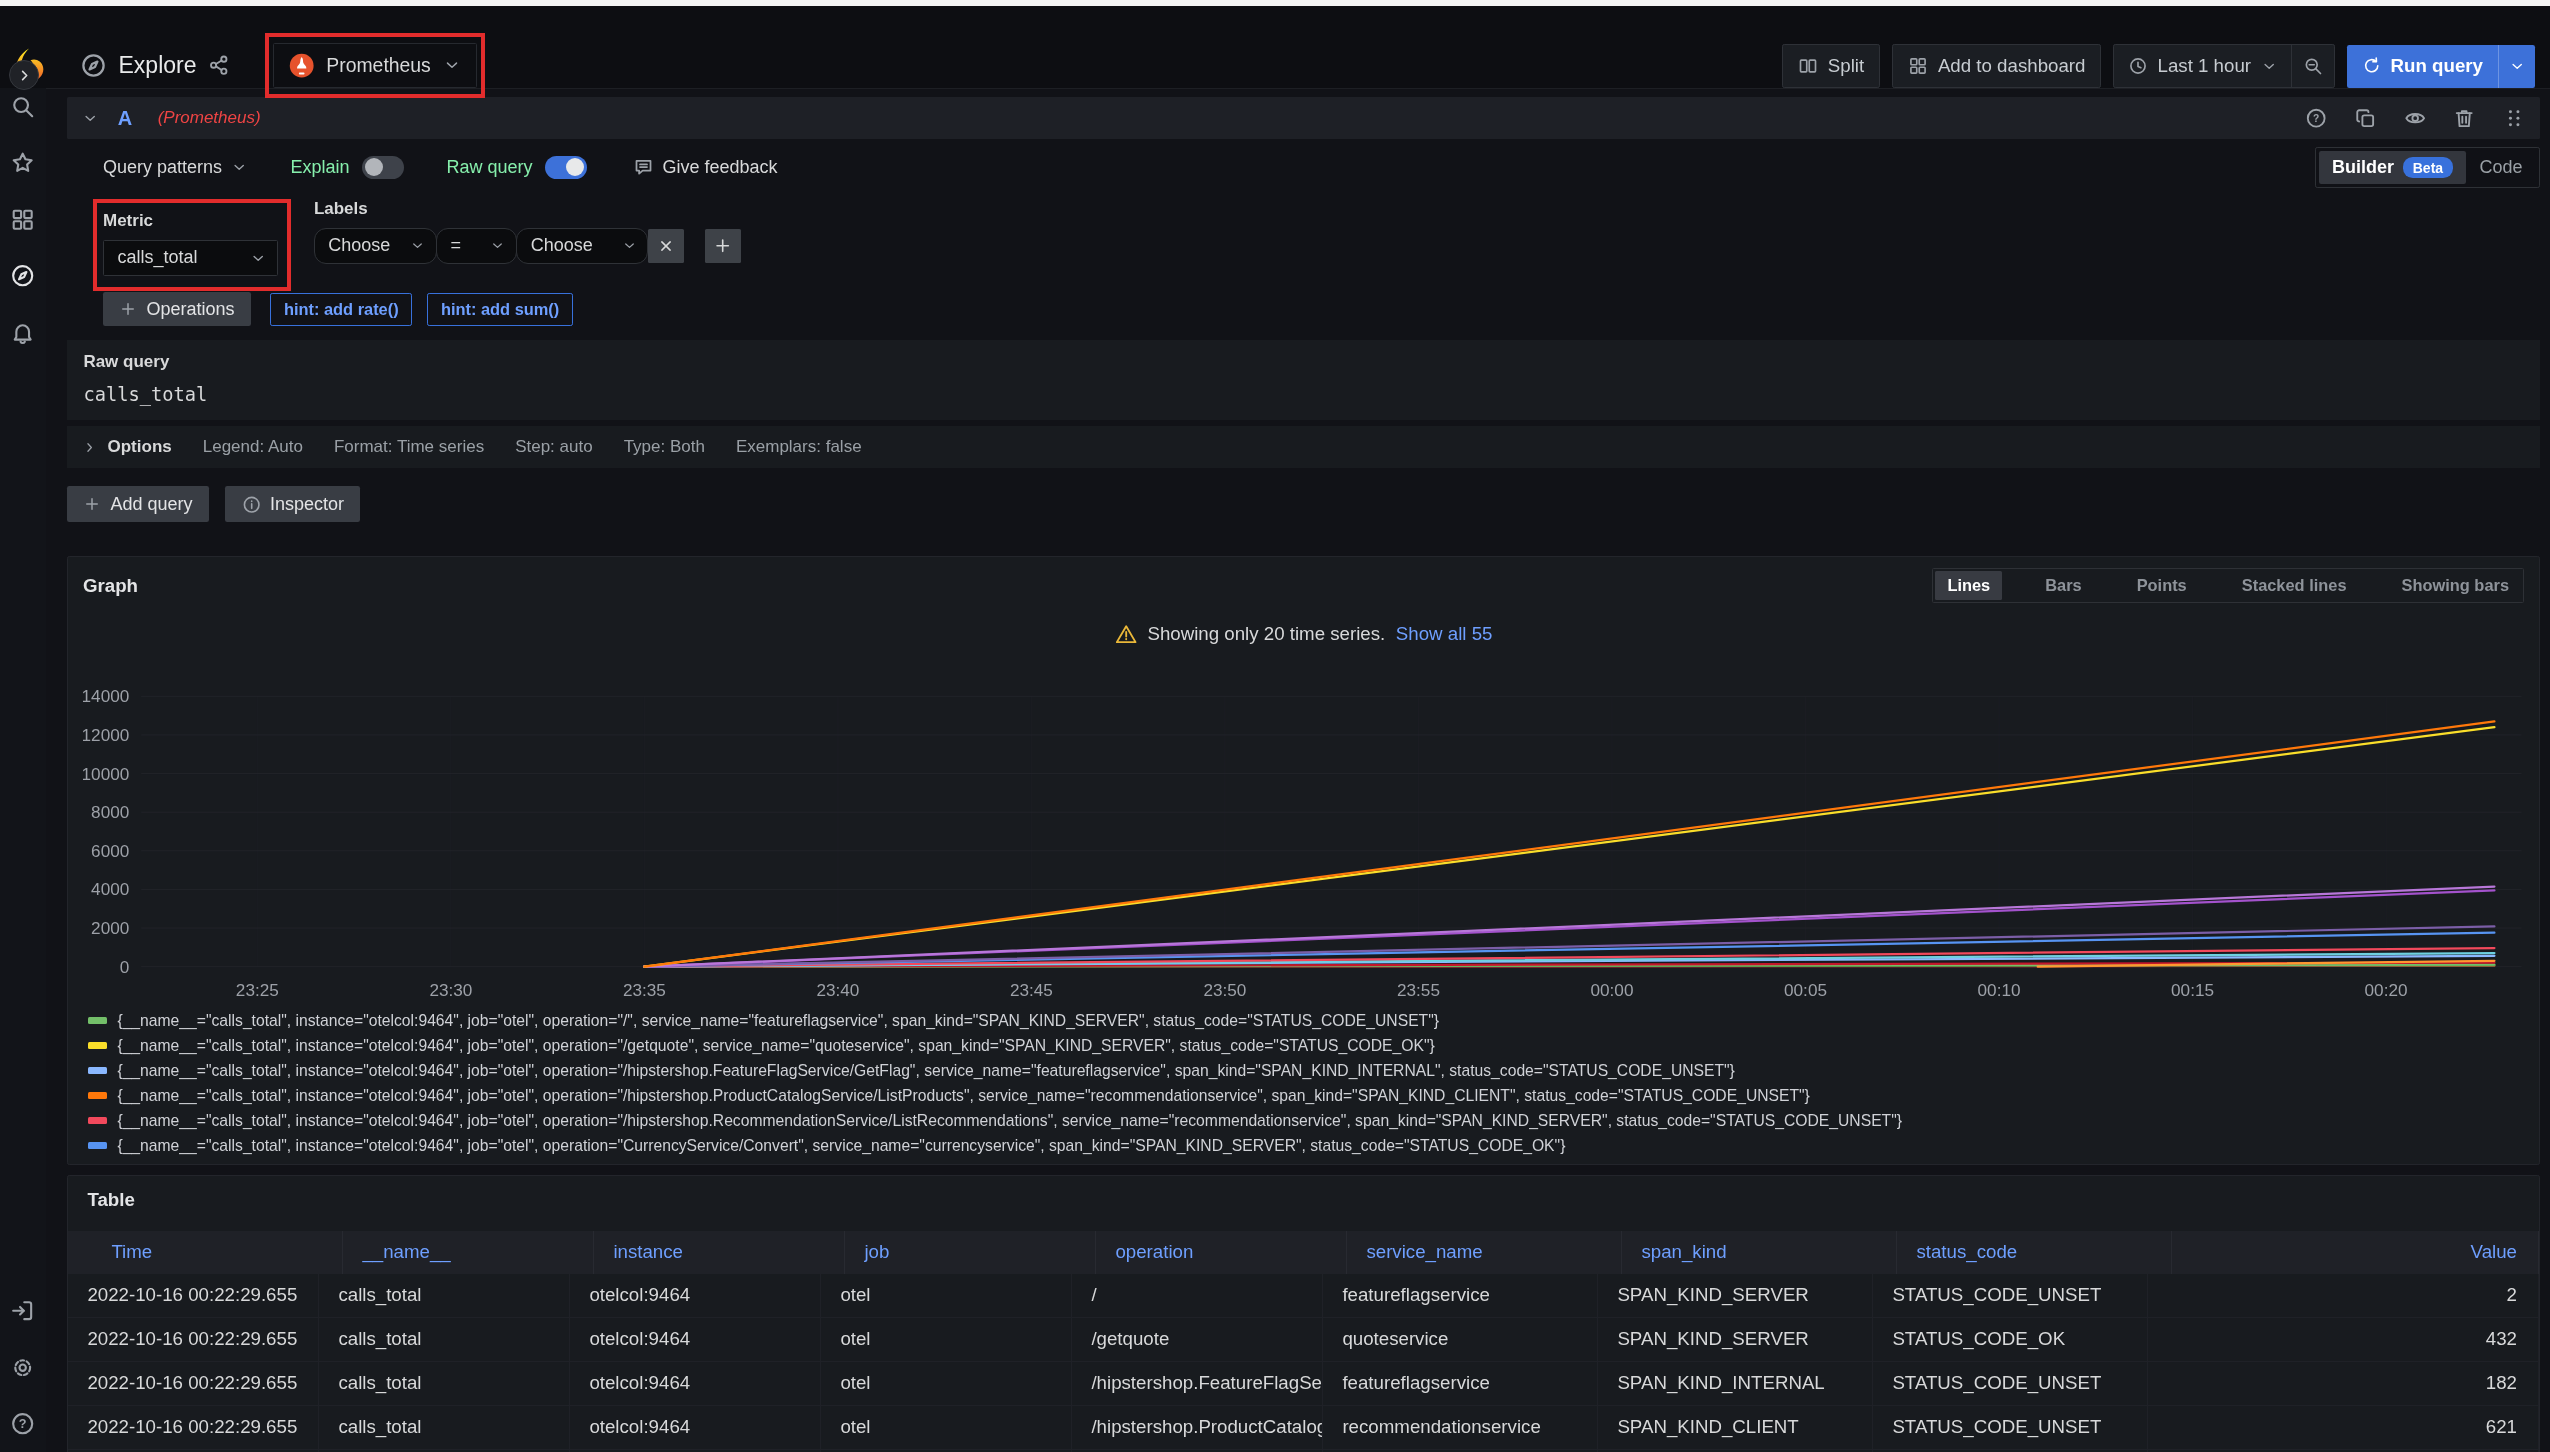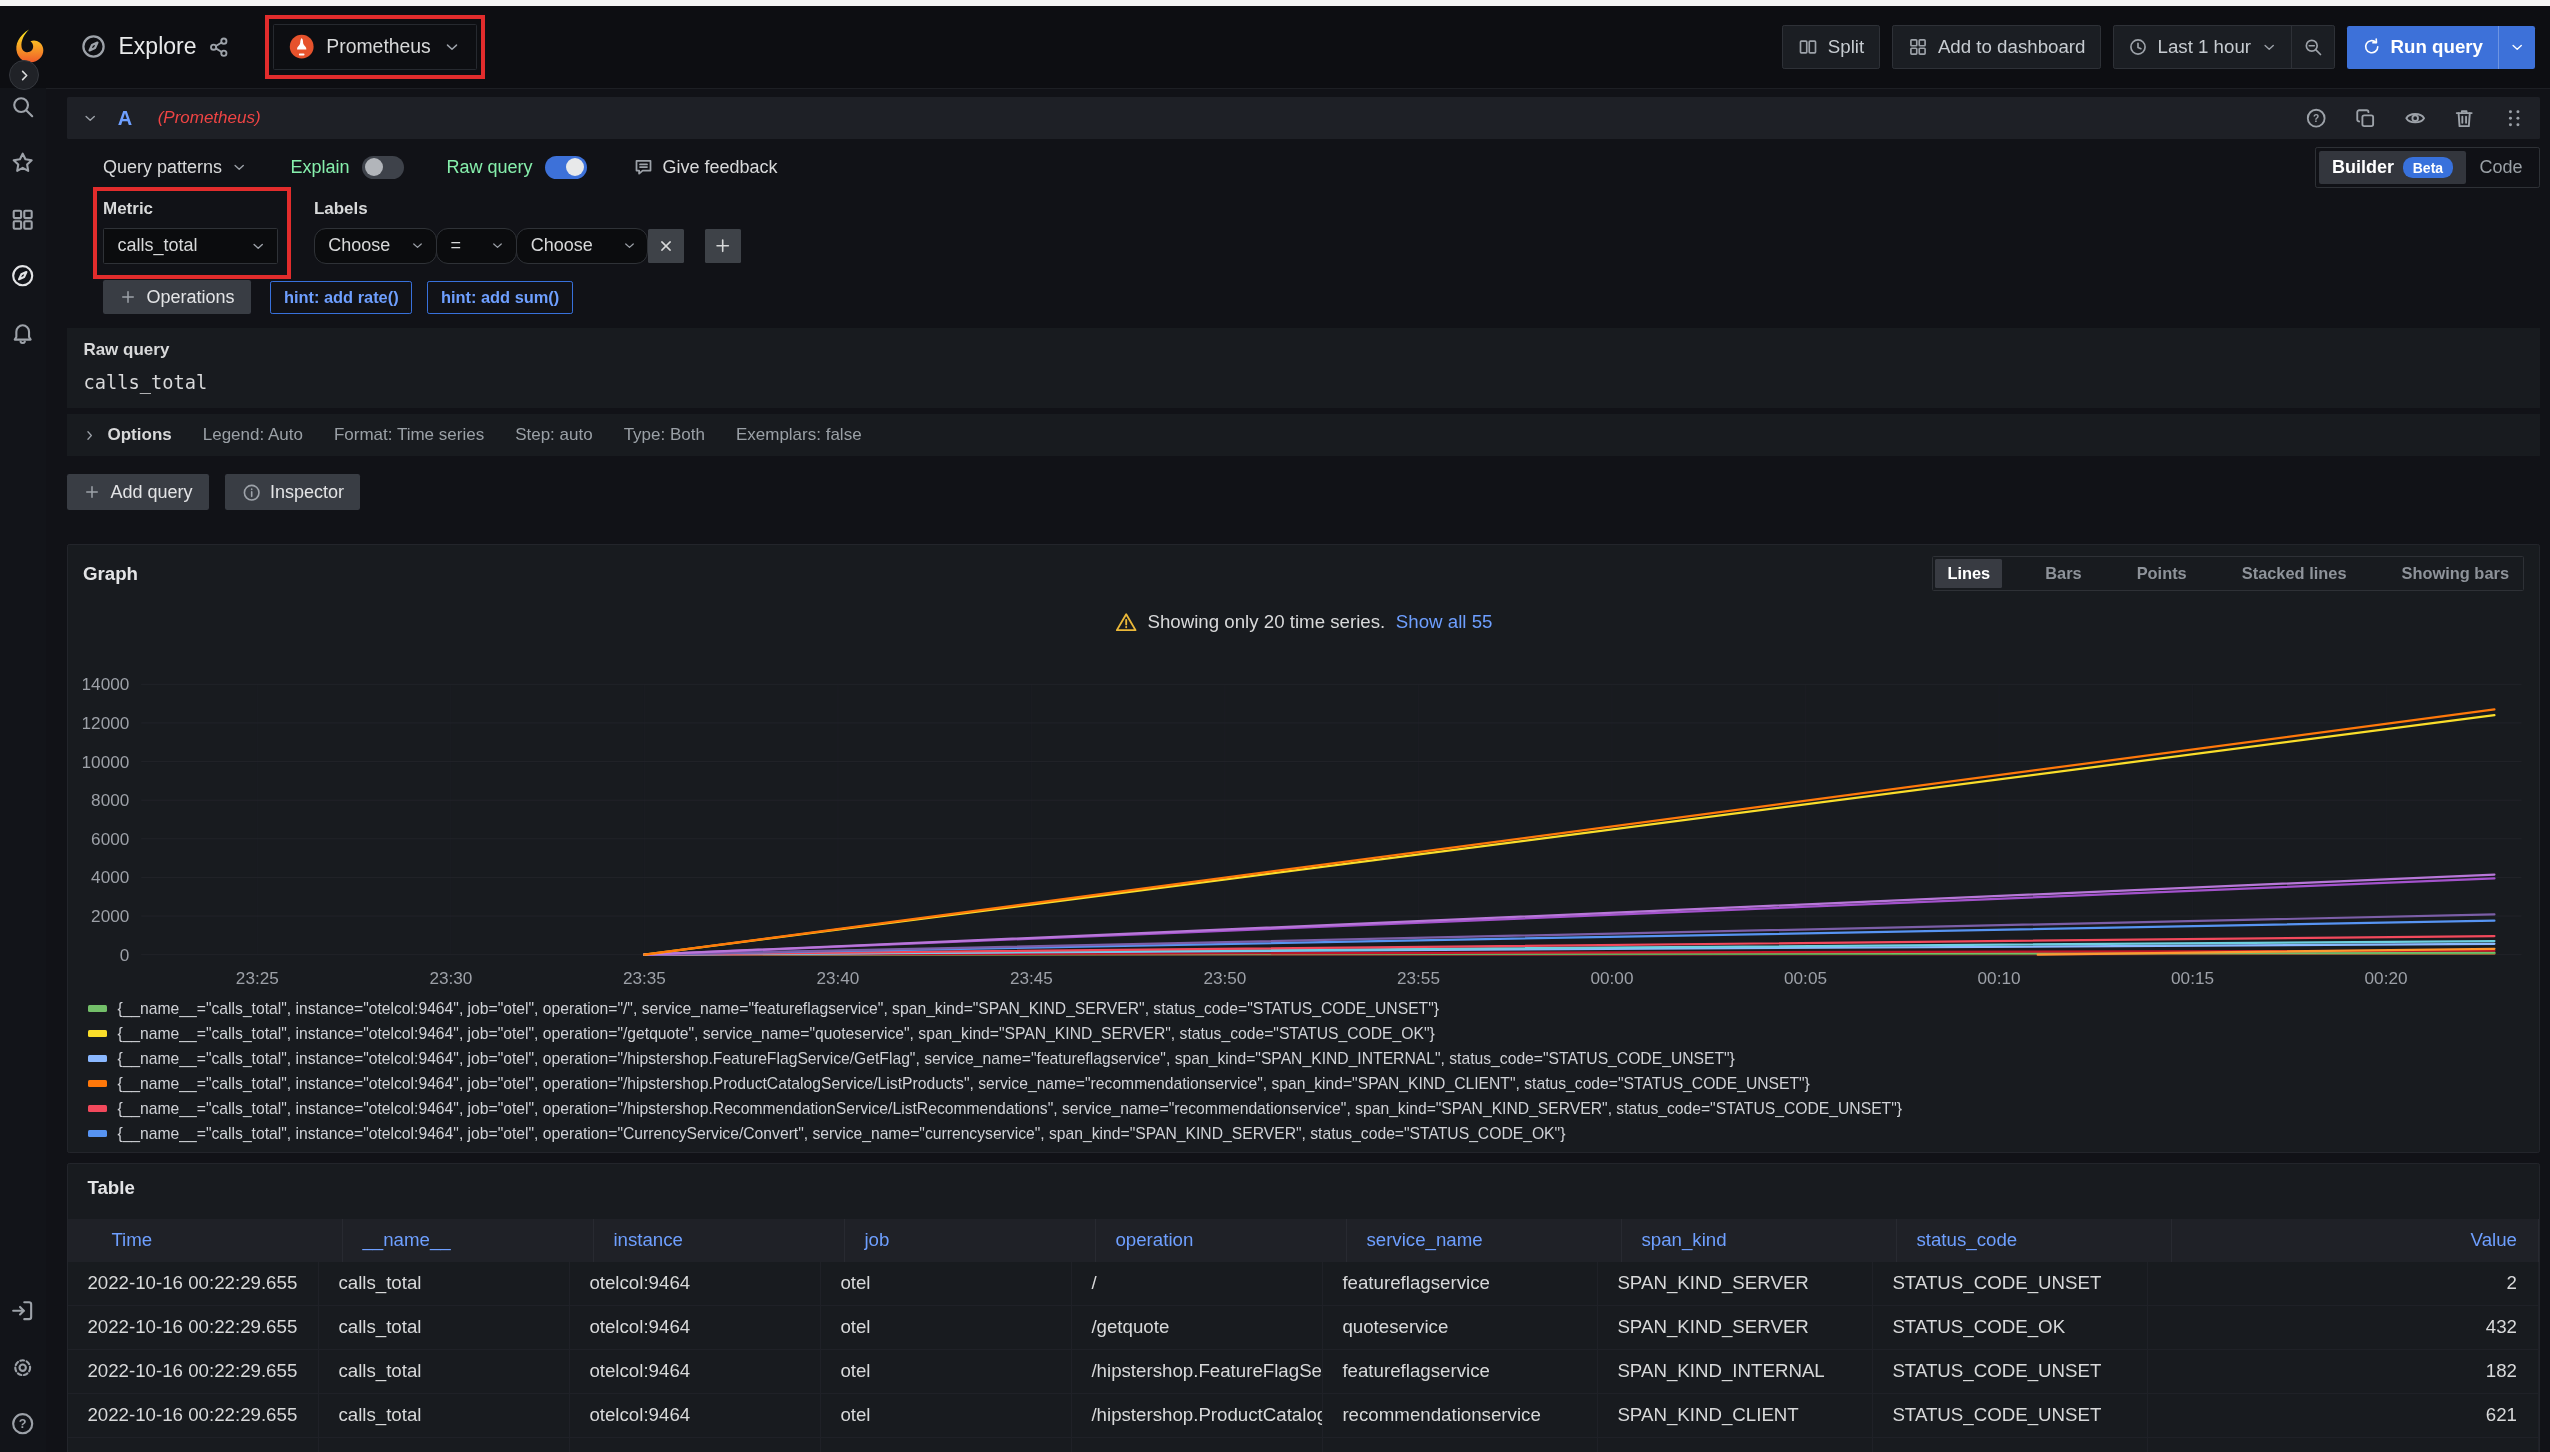--- a/index.html
+++ b/index.html
@@ -2,21 +2,21 @@
 <html style="font-size:12px"><head>
 <meta charset="utf-8">
 <style>
   html,body{margin:0;padding:0;background:#0b0c0f;font-family:"Liberation Sans",sans-serif;color:#d8d9da;}
   .root{position:relative;width:2550px;height:1453px;overflow:hidden;background:#111217;}
   .icon{fill:none;stroke:#9da2a9;stroke-width:2;stroke-linecap:round;stroke-linejoin:round;}
   .icon text{stroke:none;fill:#9da2a9;font-family:"Liberation Sans",sans-serif;}
   svg{display:block;}
   
   .top-strip{position:absolute;top:0;left:0;width:2550px;height:6px;background:#f4f4f4;}
-  .topnav{position:absolute;top:6px;left:0;width:2550px;height:82px;background:#0d0e12;border-bottom:0.7px solid #1d1f24;display:flex;align-items:center;gap:36px;}
+  .topnav{position:absolute;top:6px;left:0;width:2550px;height:82px;background:#0d0e12;border-bottom:0.7px solid #1d1f24;display:flex;align-items:flex-end;gap:36px;}
   .nav-left{display:flex;align-items:center;}
   .graf-logo{width:36px;height:37px;margin-left:10.5px;}
   .explore-group{display:flex;align-items:center;margin-left:33px;gap:12px;}
   .explore-title{font-size:23px;font-weight:500;color:#e9eaeb;}
   .ds-picker{position:relative;margin-left:42px;display:flex;align-items:center;gap:12px;padding:9px 15px;border:0.7px solid #26292f;border-radius:1.5px;}
   .ds-label{font-size:19.4px;color:#d8d9da;}
   .anno-box{position:absolute;border:4.5px solid #e22c2c;pointer-events:none;z-index:50;}
   .anno-ds{top:-10.5px;left:-9px;right:-9px;bottom:-10.5px;}
   .nav-right{margin-left:auto;display:flex;align-items:center;gap:12px;margin-right:15px;}
   .nav-btn{height:42px;display:flex;align-items:center;gap:9.7px;padding:0 15px;background:#1b1e23;border:0.7px solid #2e3137;border-radius:2.2px;color:#c7ccd1;font-size:18.7px;font-weight:500;}
@@ -49,21 +49,21 @@
   .toggle .knob{position:absolute;top:2.2px;width:18px;height:18px;border-radius:50%;background:#e8e9ea;}
   .toggle.off .knob{left:3px;background:#b2b5ba;}
   .toggle.on .knob{right:3px;}
   .feedback{display:flex;align-items:center;gap:9px;margin-left:46px;font-size:18px;color:#d8d9da;}
   .builder-group{margin-left:auto;display:flex;align-items:center;border:0.7px solid #2e3136;border-radius:2.2px;padding:3px;background:#101116;}
   .seg{display:flex;align-items:center;padding:6px 13.4px;font-size:18px;color:#9aa0a6;border-radius:2.2px;}
   .seg.active{background:#33363d;color:#fff;font-weight:700;}
   .beta-pill{margin-left:9px;background:#3871dc;color:#fff;font-size:14px;font-weight:700;padding:2.2px 9.7px;border-radius:9.7px;}
   .fields-row{display:flex;margin-top:13.4px;margin-left:36px;gap:36px;}
   .field-label{font-size:17px;font-weight:700;color:#d8d9da;margin-bottom:9px;}
-  .metric-wrap{position:relative;}
+  .metric-wrap{position:relative;margin-top:12px;}
   .anno-metric{top:-12px;left:-10.5px;right:-13.4px;bottom:-15px;}
   .select{height:34px;background:#0b0c0e;border:0.7px solid #2f3237;display:flex;align-items:center;justify-content:space-between;padding:0 10.5px 0 13.4px;font-size:18px;color:#d8d9da;border-radius:1.5px;}
   .label-filters{display:flex;align-items:center;}
   .label-filters .select{border-radius:12px;margin-right:-0.7px;}
   .sq-btn{width:36px;height:34px;display:flex;align-items:center;justify-content:center;background:#3e4248;border-radius:1.5px;}
   .ops-row{display:flex;align-items:center;margin-top:16.4px;margin-left:36px;gap:19.4px;}
   .gray-btn{height:34px;display:flex;align-items:center;gap:9px;padding:0 16.4px;background:#393d44;border-radius:2.2px;font-size:18px;color:#e3e4e6;}
   .hint-btn{height:31px;display:flex;align-items:center;padding:0 12.7px;border:1.5px solid #3871dc;border-radius:2.2px;color:#6e9fff;font-size:16.4px;font-weight:700;background:transparent;margin-right:-4.5px;}
   .raw-panel{margin-top:13.4px;background:#181b1f;padding:12.7px 16.4px 15px;}
   .raw-label{font-size:17px;font-weight:700;color:#d8d9da;}

